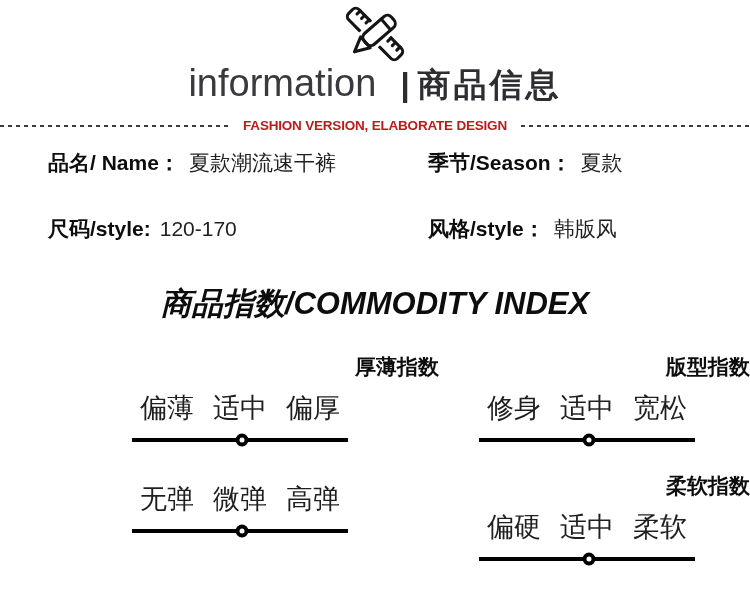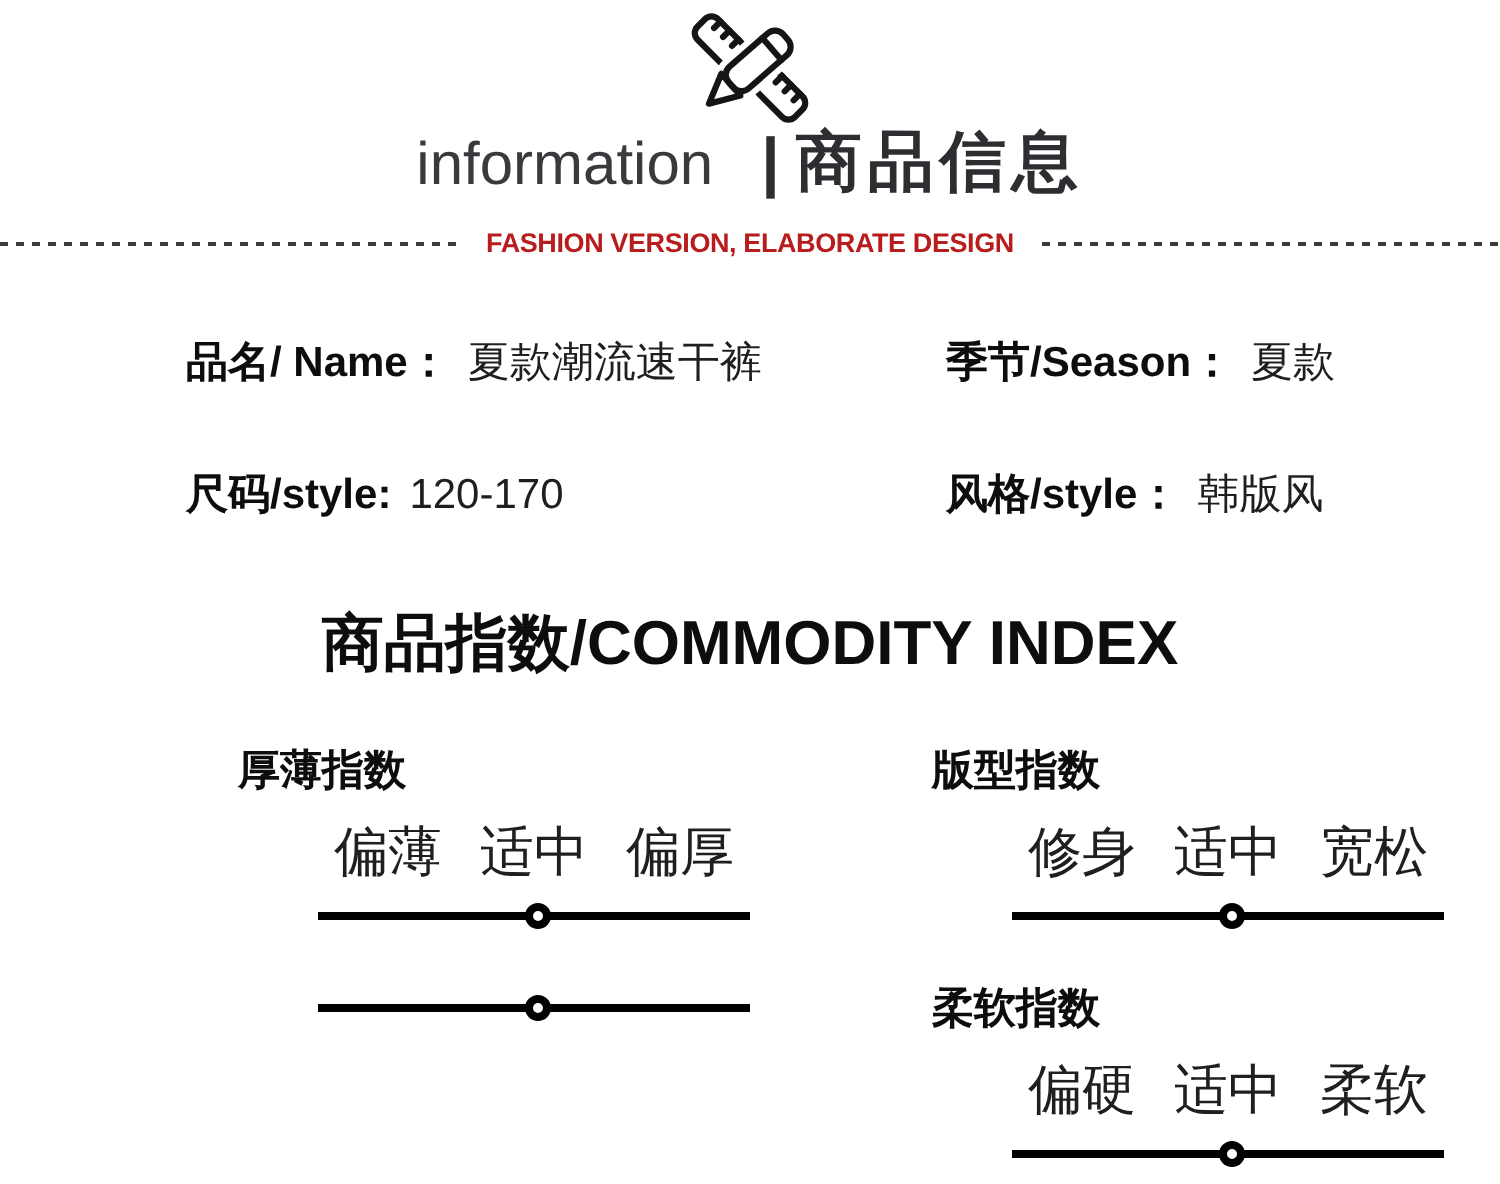--- a/index.html
+++ b/index.html
@@ -7,45 +7,45 @@
     font-family:"Liberation Sans","DejaVu Sans",sans-serif; color:#333; }
 
   .page { width:750px; height:592px; position:relative; }
 
   
   .icon-wrap { display:flex; justify-content:center; padding-top:5px; height:62px; }
   .icon-wrap svg { width:80px; height:58px; }
 
   
   .title-row { text-align:center; margin-top:2px; white-space:nowrap; line-height:1; }
-  .title-en { font-size:30px; color:#3a3a3e; letter-spacing:0; vertical-align:baseline; }
+  .title-en { font-size:38px; color:#3a3a3e; letter-spacing:0; vertical-align:baseline; }
   .title-sep { font-size:33px; font-weight:bold; color:#2e2e32; margin:0 8px 0 24px; }
   .title-zh { font-size:33px; font-weight:bold; color:#2e2e32; letter-spacing:3px; }
 
   
   .tagline-row { display:flex; align-items:center; margin-top:16px; }
   .dash-line { flex:1; height:2px;
     background:repeating-linear-gradient(to right,#3c3c3c 0 4px,transparent 4px 8px); }
   .tagline { font-size:13.5px; font-weight:bold; color:#b91c1c;
     letter-spacing:-0.2px; margin:0 14px; white-space:nowrap; }
 
   
   .info-grid { display:grid; grid-template-columns:380px 1fr;
-    padding-left:93px; margin-top:38px; row-gap:38px; }
+    padding-left:48px; margin-top:16px; row-gap:38px; }
   .info-field { font-size:21px; white-space:nowrap; }
   .info-label { font-weight:bold; color:#0d0d0d; }
   .info-value { color:#1f1f1f; margin-left:9px; }
 
   
   .section-title { text-align:center; font-size:31px; font-weight:bold;
-    color:#0d0d0d; margin-top:40px; letter-spacing:0; }
+    color:#0d0d0d; margin-top:40px; letter-spacing:0;font-style:italic; }
 
   
   .index-grid { display:grid; grid-template-columns:347px 1fr;
-    padding-left:119px; margin-top:28px; row-gap:30px; }
+    padding-left:92px; margin-top:28px; row-gap:30px;text-align:right; }
   .index-name { font-size:21px; font-weight:bold; color:#0d0d0d; }
   .index-scale { margin-left:40px; width:216px; margin-top:9px; }
   .scale-labels { display:flex; justify-content:space-between;
     font-size:27px; color:#1f1f1f; padding:0 8px; }
   .scale-track { position:relative; height:4px; background:#000; margin-top:12px; }
   .scale-marker { position:absolute; top:50%; width:13px; height:13px;
     background:#fff; border:4px solid #000; border-radius:50%;
     transform:translate(-50%,-50%); }
 </style>
 </head>
@@ -133,20 +133,25 @@
           <span>宽松</span>
         </div>
         <div class="scale-track">
           <span class="scale-marker" style="left: 51%;"></span>
         </div>
       </div>
     </div>
 
     <div class="index-cell">
       <div class="index-scale">
+        <div class="scale-labels">
+          <span>无弹</span>
+          <span>微弹</span>
+          <span>高弹</span>
+        </div>
         <div class="scale-track">
           <span class="scale-marker" style="left: 51%;"></span>
         </div>
       </div>
     </div>
 
     <div class="index-cell">
       <div class="index-name">柔软指数</div>
       <div class="index-scale">
         <div class="scale-labels">

